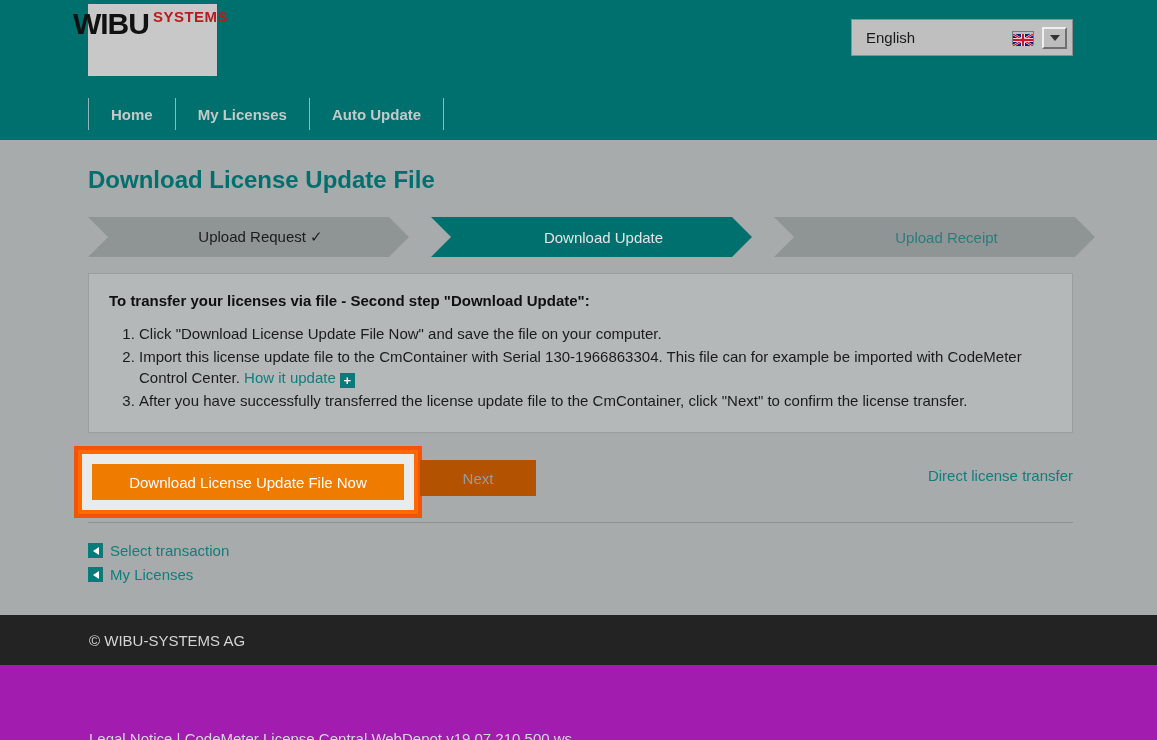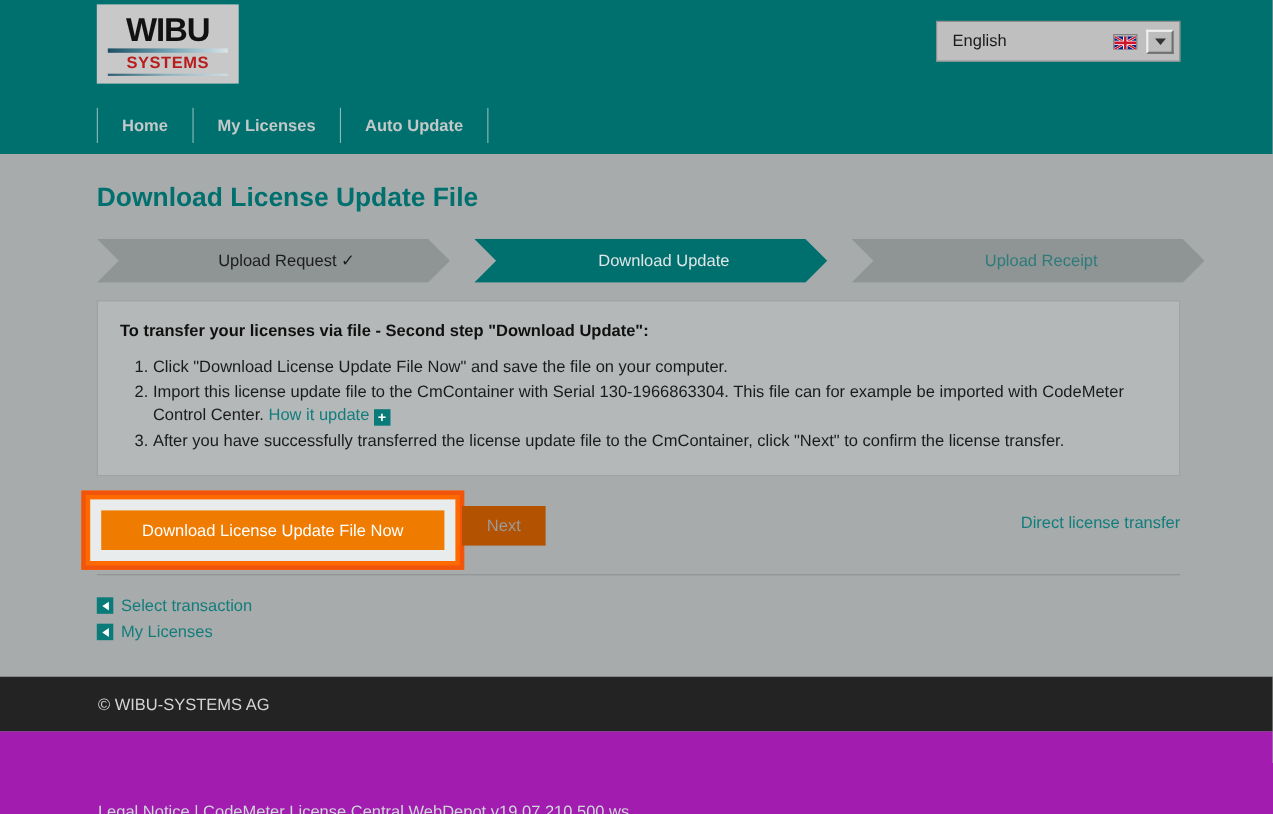--- a/index.html
+++ b/index.html
@@ -26,21 +26,21 @@
   .logo-box {
     position: absolute;
     left: 88px;
     top: 4px;
     width: 129px;
     height: 72px;
     background: #c8c8c8;
     box-sizing: border-box;
     padding: 5px 8px 4px 8px;
     display: flex;
-    flex-direction: column;
+    flex-direction: row;
     justify-content: center;
   }
   .logo-wibu {
     font-family: "Liberation Sans", sans-serif;
     font-weight: bold;
     font-size: 30px;
     letter-spacing: -1px;
     line-height: 30px;
     color: #111;
     text-align: center;
@@ -255,21 +255,21 @@
     font-family: "Liberation Sans", sans-serif;
   }
   .btn-next {
     position: absolute;
     left: 332px;
     top: 0;
     background: #b35200;
     color: #9b9b9b;
     font-size: 15px;
     border: none;
-    width: 76px;
+    width: 116px;
     height: 36px;
     cursor: default;
     font-family: "Liberation Sans", sans-serif;
   }
   .direct-link {
     position: absolute;
     right: 0;
     top: 7px;
     font-size: 15px;
     color: #117d7c;

